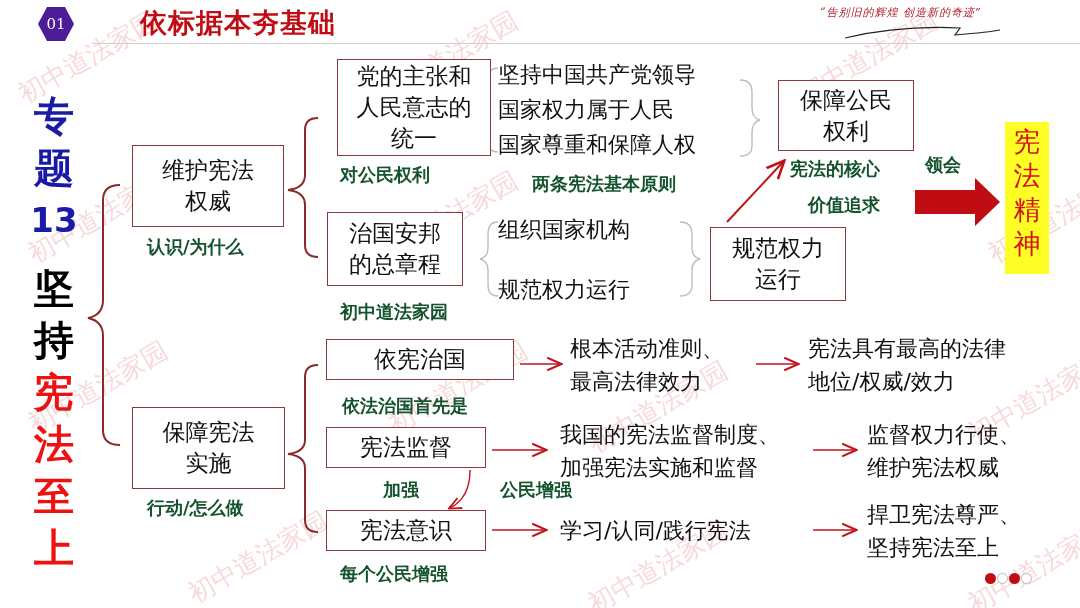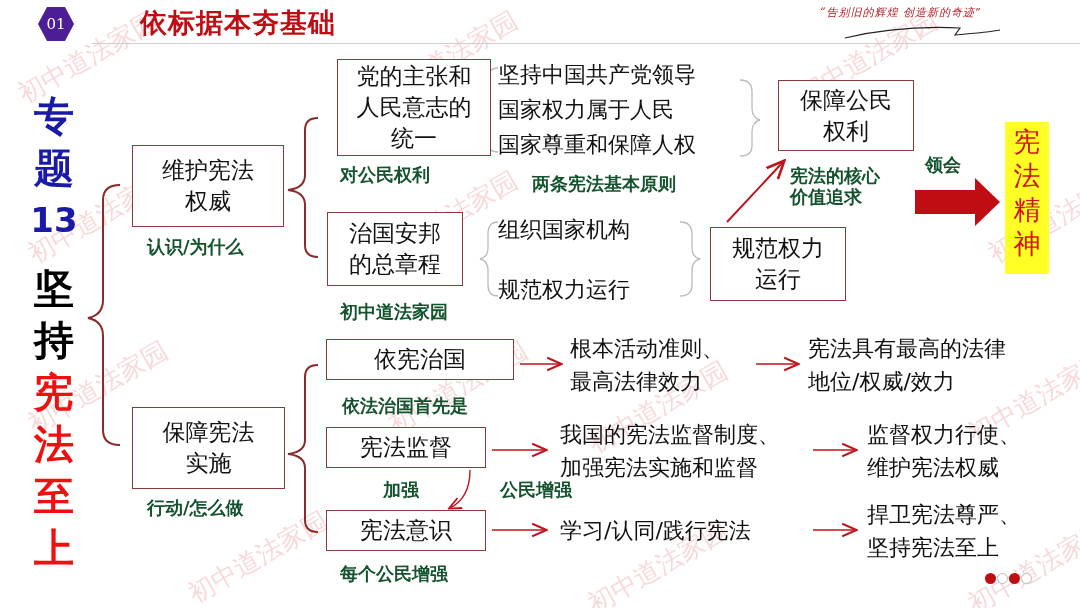--- a/index.html
+++ b/index.html
@@ -121,21 +121,21 @@
 <div class="red-label" style="left:340px;top:300px;">初中道法家园</div>
 
 <div class="plain" style="left:498px;top:213px;">组织国家机构</div>
 <div class="plain" style="left:498px;top:273px;">规范权力运行</div>
 
 <div class="box" style="left:778px;top:80px;width:136px;height:71px;white-space:pre-line;">保障公民
 权利</div>
 <div class="box" style="left:710px;top:227px;width:136px;height:74px;white-space:pre-line;">规范权力
 运行</div>
 
-<div class="red-label" style="left:790px;top:165px;text-align:left;line-height:21px;white-space:pre-line;">宪法的核心
+<div class="red-label" style="left:790px;top:151px;text-align:right;line-height:36px;white-space:pre-line;">宪法的核心
 价值追求</div>
 <div class="red-label" style="left:925px;top:153px;">领会</div>
 
 <div class="spirit">
   <div>宪</div>
   <div>法</div>
   <div>精</div>
   <div>神</div>
 </div>
 

